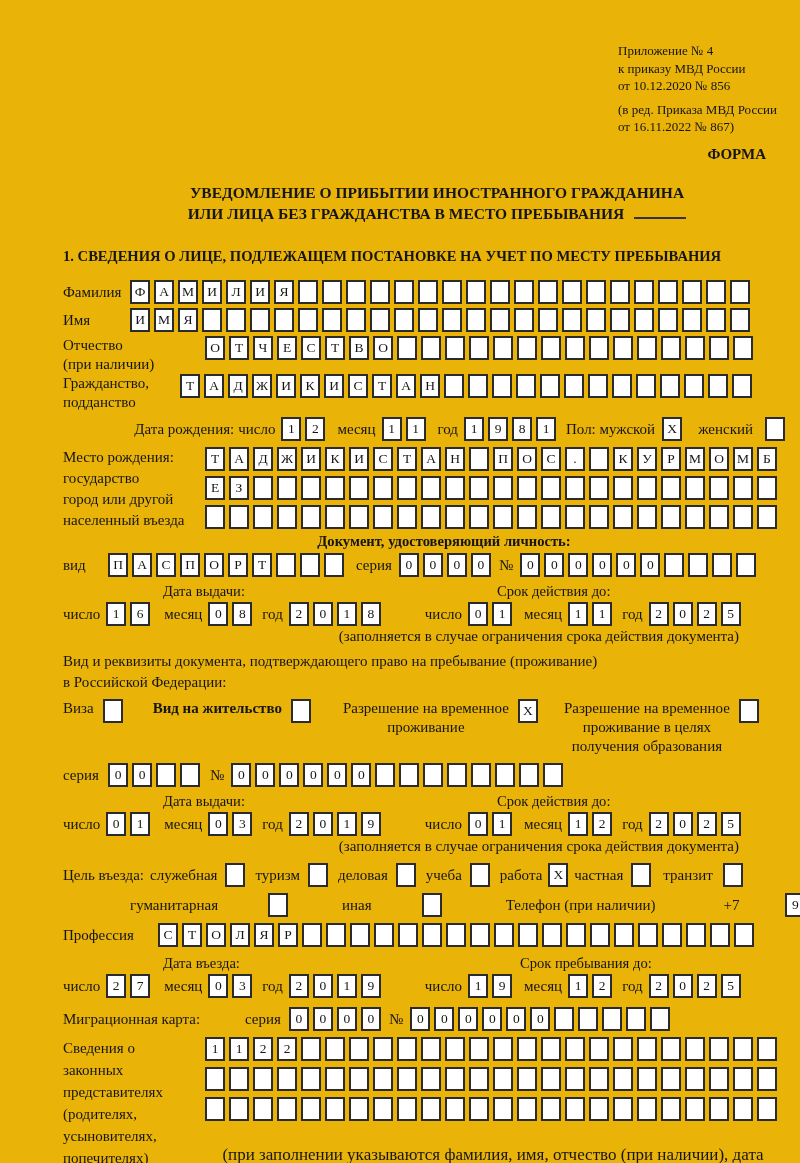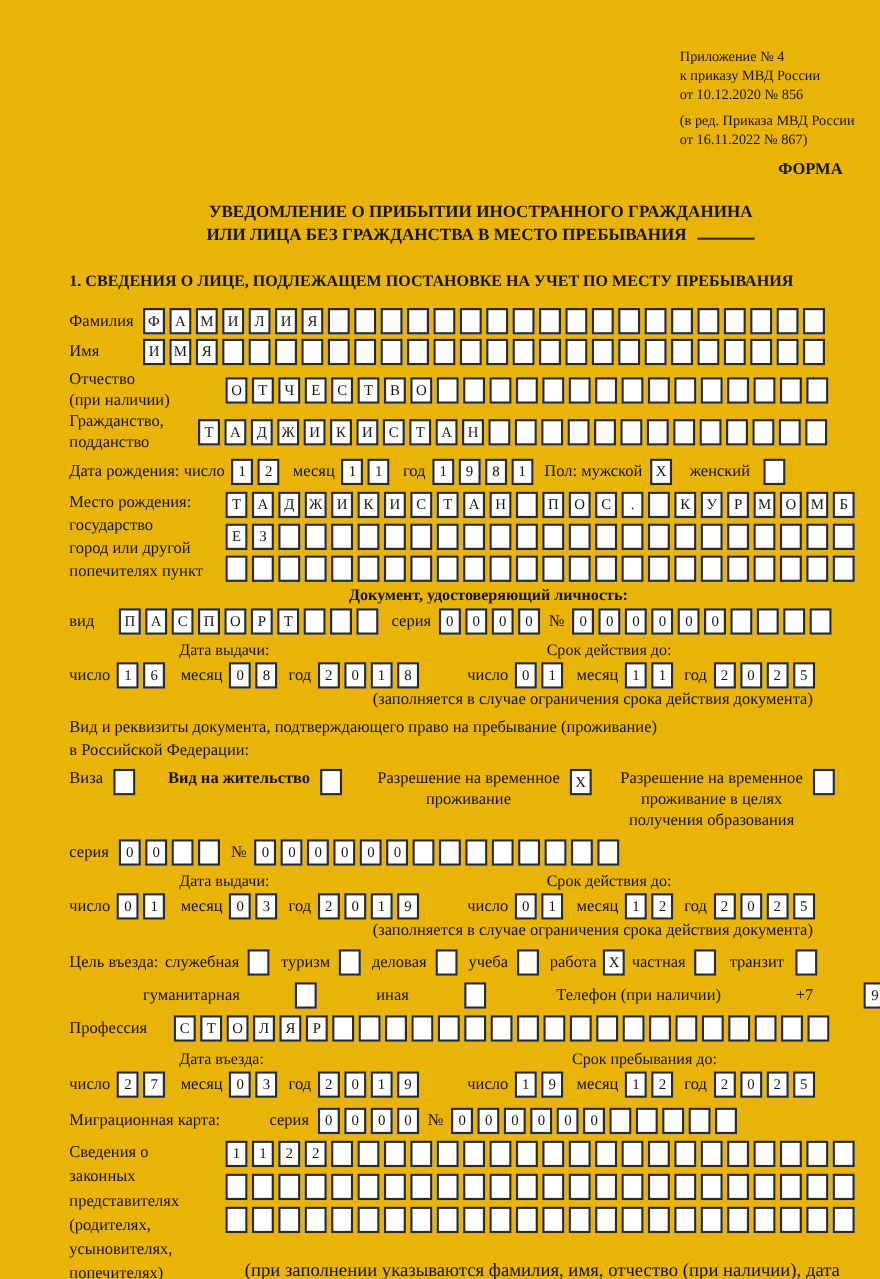--- a/index.html
+++ b/index.html
@@ -12,21 +12,21 @@
          font-size:15.5px;line-height:21px;padding-left:37px;}
   .blank-line{display:inline-block;width:52px;height:13px;border-bottom:2px solid #333;margin-left:10px;}
   .content{position:absolute;top:248px;left:63px;width:722px;}
   .sec-heading{font-weight:bold;font-size:14.6px;}
   .row{display:flex;align-items:center;margin-top:5px;}
   .row.tight{margin-top:4px;}
   .cells{display:flex;gap:4px;flex:none;}
   .cell{width:16px;height:20px;border:2px solid #2b2b2b;display:flex;align-items:center;
         justify-content:center;font-size:13.5px;line-height:1;flex:none;background:#fff;}
   .lbl{flex:none;}
-  .top{align-items:center;}
+  .top{align-items:flex-start;}
   .ml2{line-height:19px;}
   .w-surname{width:67px;}
   .w-patro{width:142px;}
   .w-citiz{width:117px;}
   .split{display:flex;align-items:flex-start;}
   .split-labels{width:142px;flex:none;line-height:21px;}
   .split-cells{display:flex;flex-direction:column;gap:5px;}
   .doc-heading{font-weight:bold;font-size:14.6px;text-align:center;padding-left:40px;margin-top:2px;}
   .date-labels{display:flex;margin-top:6px;font-size:14.6px;}
   .date-row{display:flex;align-items:center;margin-top:2px;}
@@ -189,21 +189,21 @@
           <span class="cell"></span>
           <span class="cell"></span>
           <span class="cell"></span>
           <span class="cell"></span>
           <span class="cell"></span>
           <span class="cell"></span>
           <span class="cell"></span>
         </span>
     </div>
 
-    <div class="row" style="">
+    <div class="row" style="justify-content:flex-end;">
       <span class="lbl" style="width:104px;">Дата рождения:</span>
       <span class="lbl dlbl">число</span>
       <span class="cells">
           <span class="cell">1</span>
           <span class="cell">2</span>
         </span>
       <span class="lbl dlbl" style="margin-left:12px;">месяц</span>
       <span class="cells">
           <span class="cell">1</span>
           <span class="cell">1</span>
@@ -223,21 +223,21 @@
       <span class="cells">
           <span class="cell"></span>
         </span>
     </div>
 
     <div class="split" style="margin-top:6px;">
       <div class="split-labels">
         <div>Место рождения:</div>
         <div>государство</div>
         <div>город или другой</div>
-        <div>попечителях пункт</div>
+        <div>населенный въезда</div>
       </div>
       <div class="split-cells">
         <span class="cells">
             <span class="cell">Т</span>
             <span class="cell">А</span>
             <span class="cell">Д</span>
             <span class="cell">Ж</span>
             <span class="cell">И</span>
             <span class="cell">К</span>
             <span class="cell">И</span>

